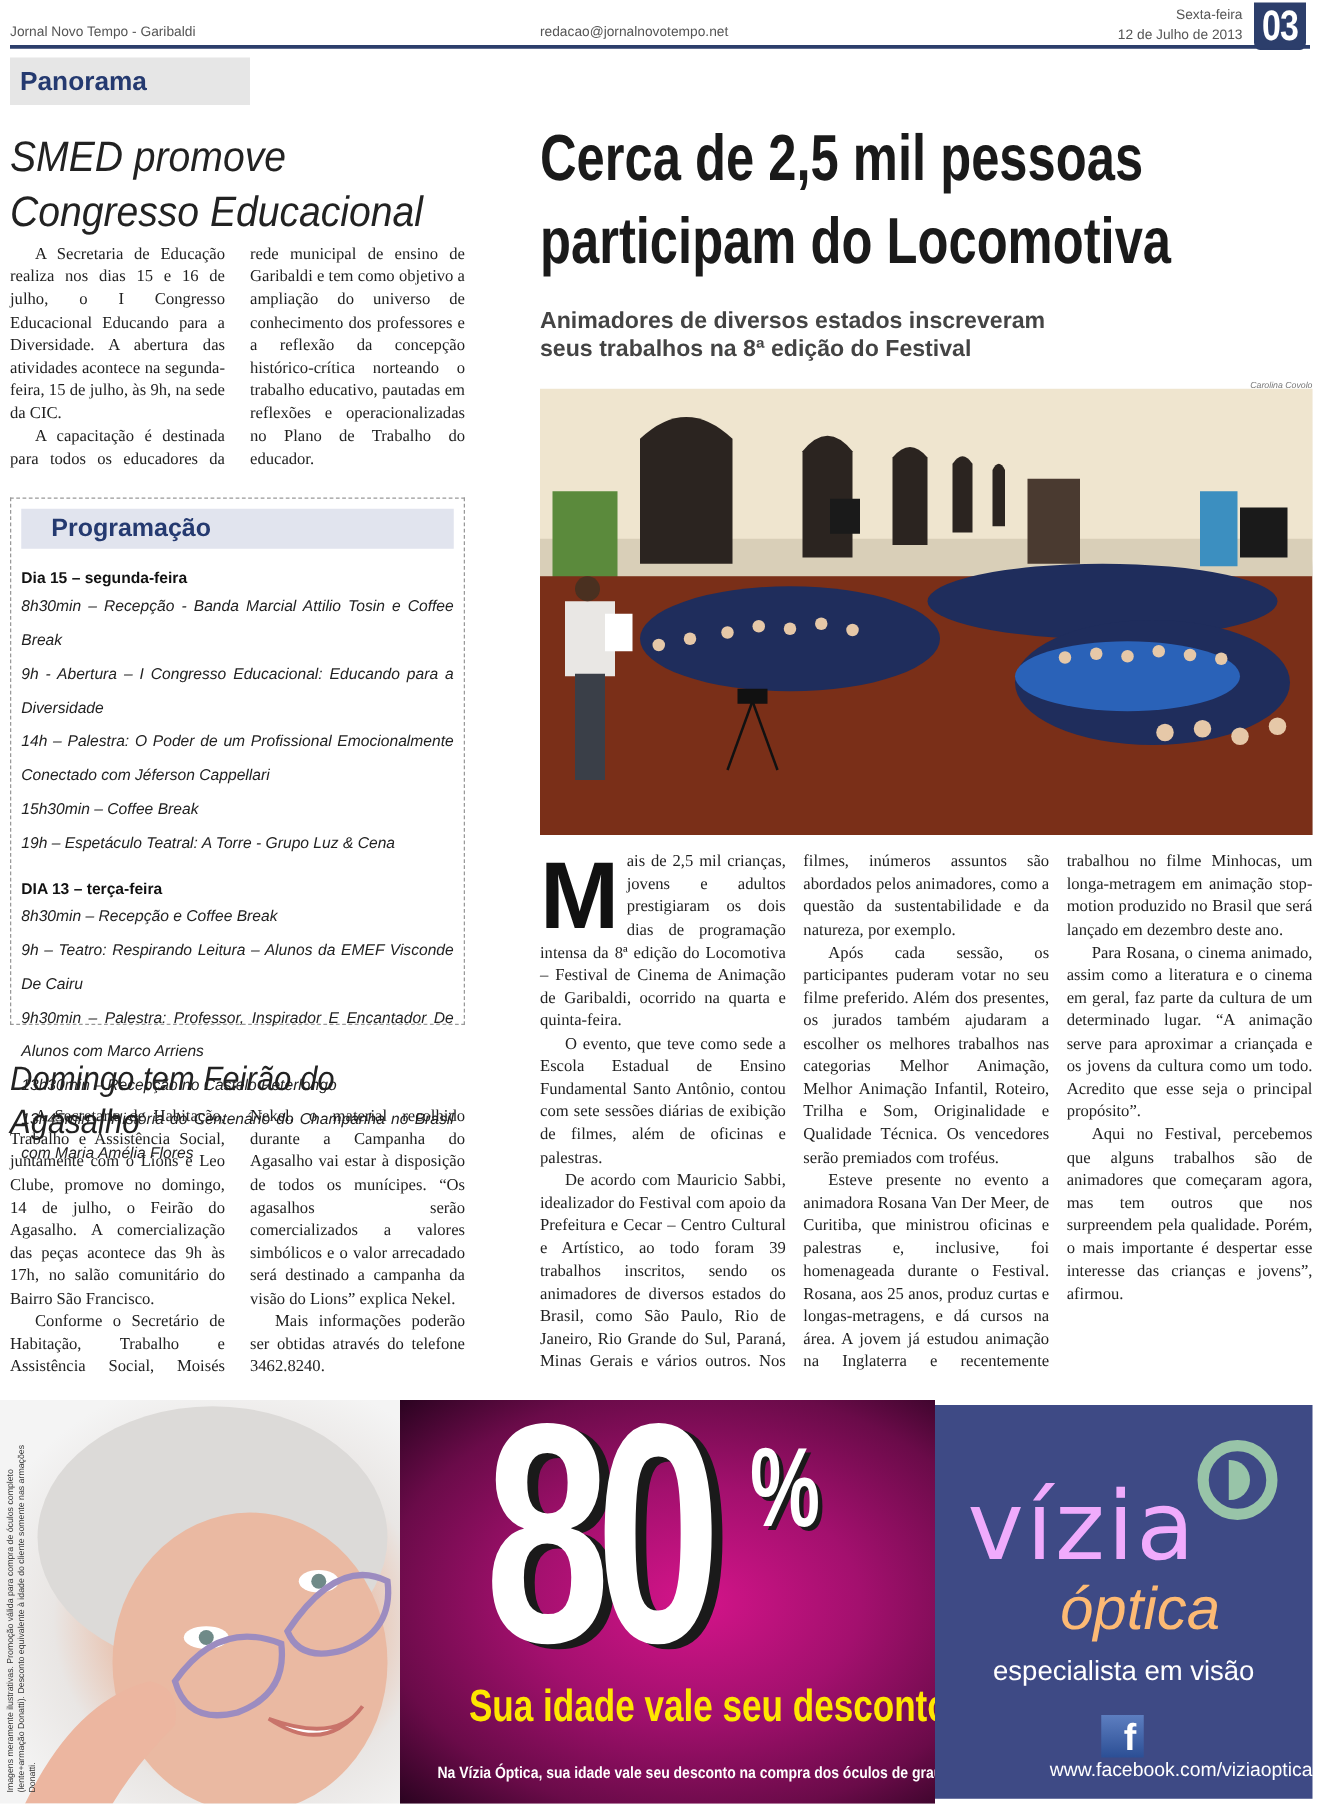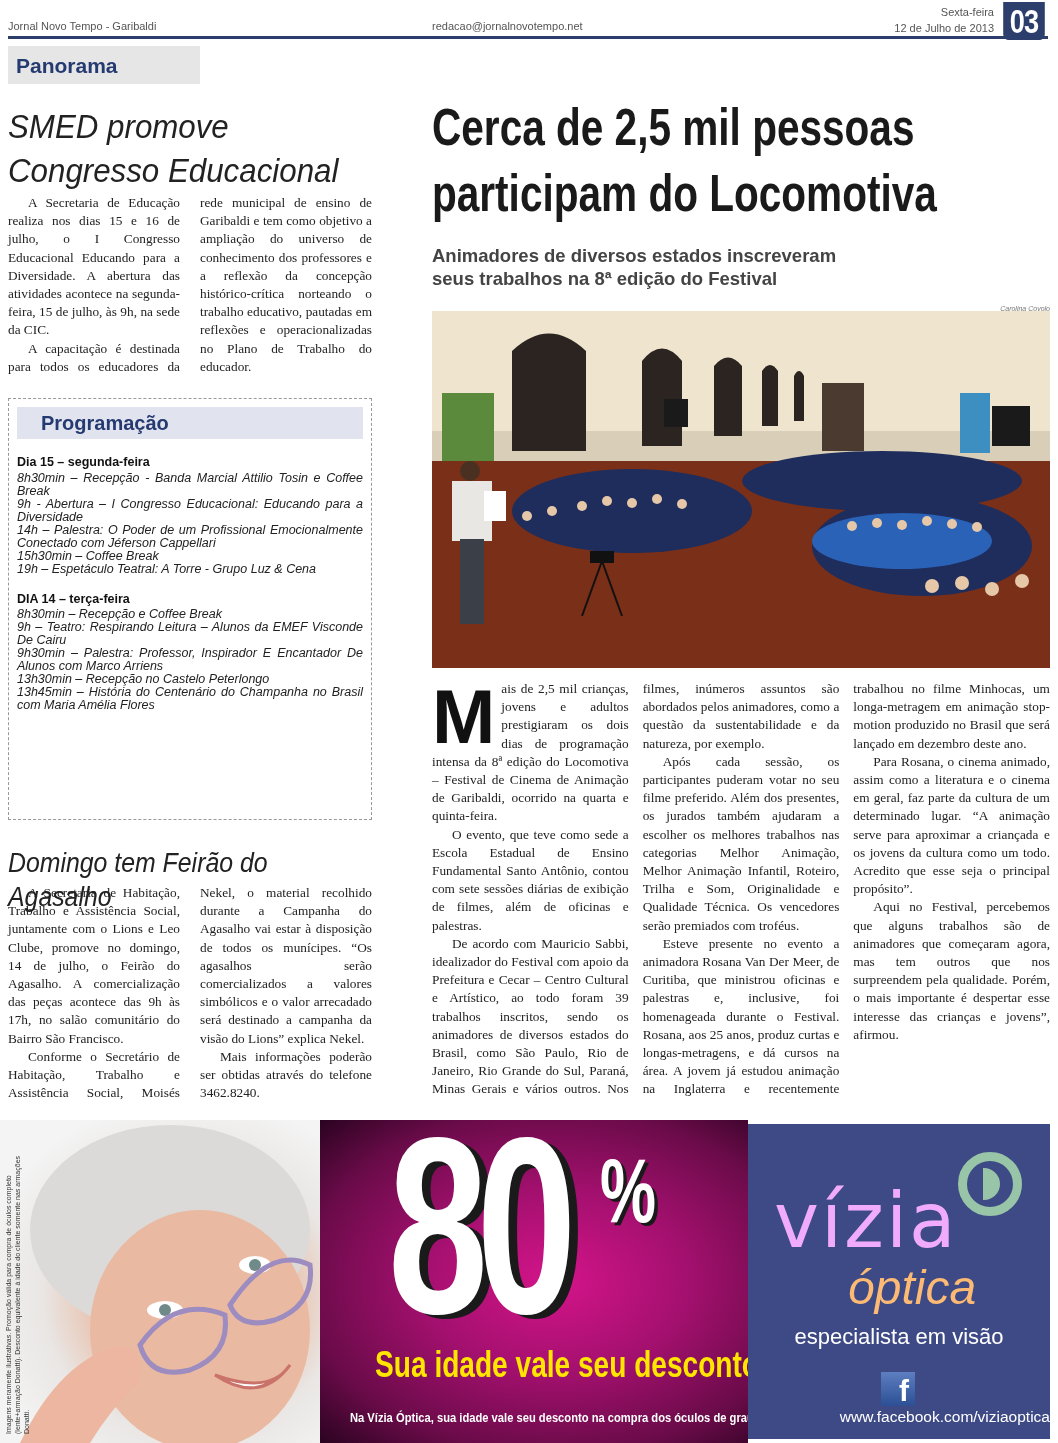--- a/index.html
+++ b/index.html
@@ -20,21 +20,21 @@
 
   .body-text { font-size: 13.3px; line-height: 18.2px; text-align: justify; hyphens: auto; }
   .body-text p { text-indent: 20px; }
   .col2 { column-count: 2; column-gap: 20px; }
 
   .smed-body { left: 8px; top: 194px; width: 364px; height: 188px; }
 
   .prog-box { left: 8px; top: 398px; width: 364px; height: 422px; border: 1px dashed #999; padding: 8px 8px; }
   .prog-title { background: #e1e4ee; height: 32px; font-family: "Liberation Sans", sans-serif; font-weight: bold; font-size: 20px; color: #253a70; line-height: 32px; padding-left: 24px; margin-bottom: 14px; }
   .prog-day { font-family: "Liberation Sans", sans-serif; font-weight: bold; font-size: 12.5px; line-height: 18.5px; color: #111; }
-  .prog-item { font-family: "Liberation Sans", sans-serif; font-style: italic; font-size: 12.5px; line-height: 13px; color: #222; text-align: justify; }
+  .prog-item { font-family: "Liberation Sans", sans-serif; font-style: italic; font-size: 12.5px; line-height: 27px; color: #222; text-align: justify; }
   .prog-gap { height: 14px; }
 
   .agas-title { left: 8px; top: 846px; font-size: 27px; line-height: 34px; width: 380px; transform-origin: left top; transform: scaleX(0.92); }
   .agas-body { left: 8px; top: 884px; width: 364px; height: 220px; }
 
   .main-title { left: 432px; top: 94px; width: 620px; font-family: "Liberation Sans", sans-serif; font-weight: bold; font-size: 52px; line-height: 66px; color: #1a1a1a; transform-origin: left top; transform: scaleX(0.78); white-space: nowrap; }
   .sub-title { left: 432px; top: 244px; font-family: "Liberation Sans", sans-serif; font-weight: bold; font-size: 18.5px; line-height: 23px; color: #444; }
   .photo-credit { right: 8px; top: 305px; font-family: "Liberation Sans", sans-serif; font-style: italic; font-size: 7px; color: #777; }
 
   .photo { left: 432px; top: 311px; width: 618px; height: 357px; overflow: hidden; background: linear-gradient(#efe6d2 0%, #e7dcc4 38%, #d0c6b0 40%, #8a3b20 70%, #6f2c16 100%); }
@@ -88,21 +88,21 @@
 
 <div class="abs prog-box">
   <div class="prog-title">Programação</div>
   <div class="prog-day">Dia 15 – segunda-feira</div>
   <div class="prog-item">8h30min – Recepção - Banda Marcial Attilio Tosin e Coffee Break</div>
   <div class="prog-item">9h - Abertura – I Congresso Educacional: Educando para a Diversidade</div>
   <div class="prog-item">14h – Palestra: O Poder de um Profissional Emocionalmente Conectado  com Jéferson Cappellari</div>
   <div class="prog-item">15h30min – Coffee Break</div>
   <div class="prog-item">19h – Espetáculo Teatral: A Torre - Grupo Luz &amp; Cena</div>
   <div class="prog-gap"></div>
-  <div class="prog-day">DIA 14 – terça-feira</div>
+  <div class="prog-day">DIA 13 – terça-feira</div>
   <div class="prog-item">8h30min – Recepção e Coffee Break</div>
   <div class="prog-item">9h – Teatro: Respirando Leitura – Alunos da EMEF Visconde De Cairu</div>
   <div class="prog-item">9h30min – Palestra: Professor, Inspirador E Encantador De Alunos com Marco Arriens</div>
   <div class="prog-item">13h30min – Recepção no Castelo Peterlongo</div>
   <div class="prog-item">13h45min – História do Centenário do Champanha no Brasil com Maria Amélia Flores</div>
 </div>
 
 <h2 class="abs agas-title h-italic">Domingo tem Feirão do Agasalho</h2>
 <div class="abs agas-body body-text col2">
   <p>A Secretaria de Habitação, Trabalho e Assistência Social, juntamente com o Lions e Leo Clube, promove no domingo, 14 de julho, o Feirão do Agasalho. A comercialização das peças acontece das 9h às 17h, no salão comunitário do Bairro São Francisco.</p>

